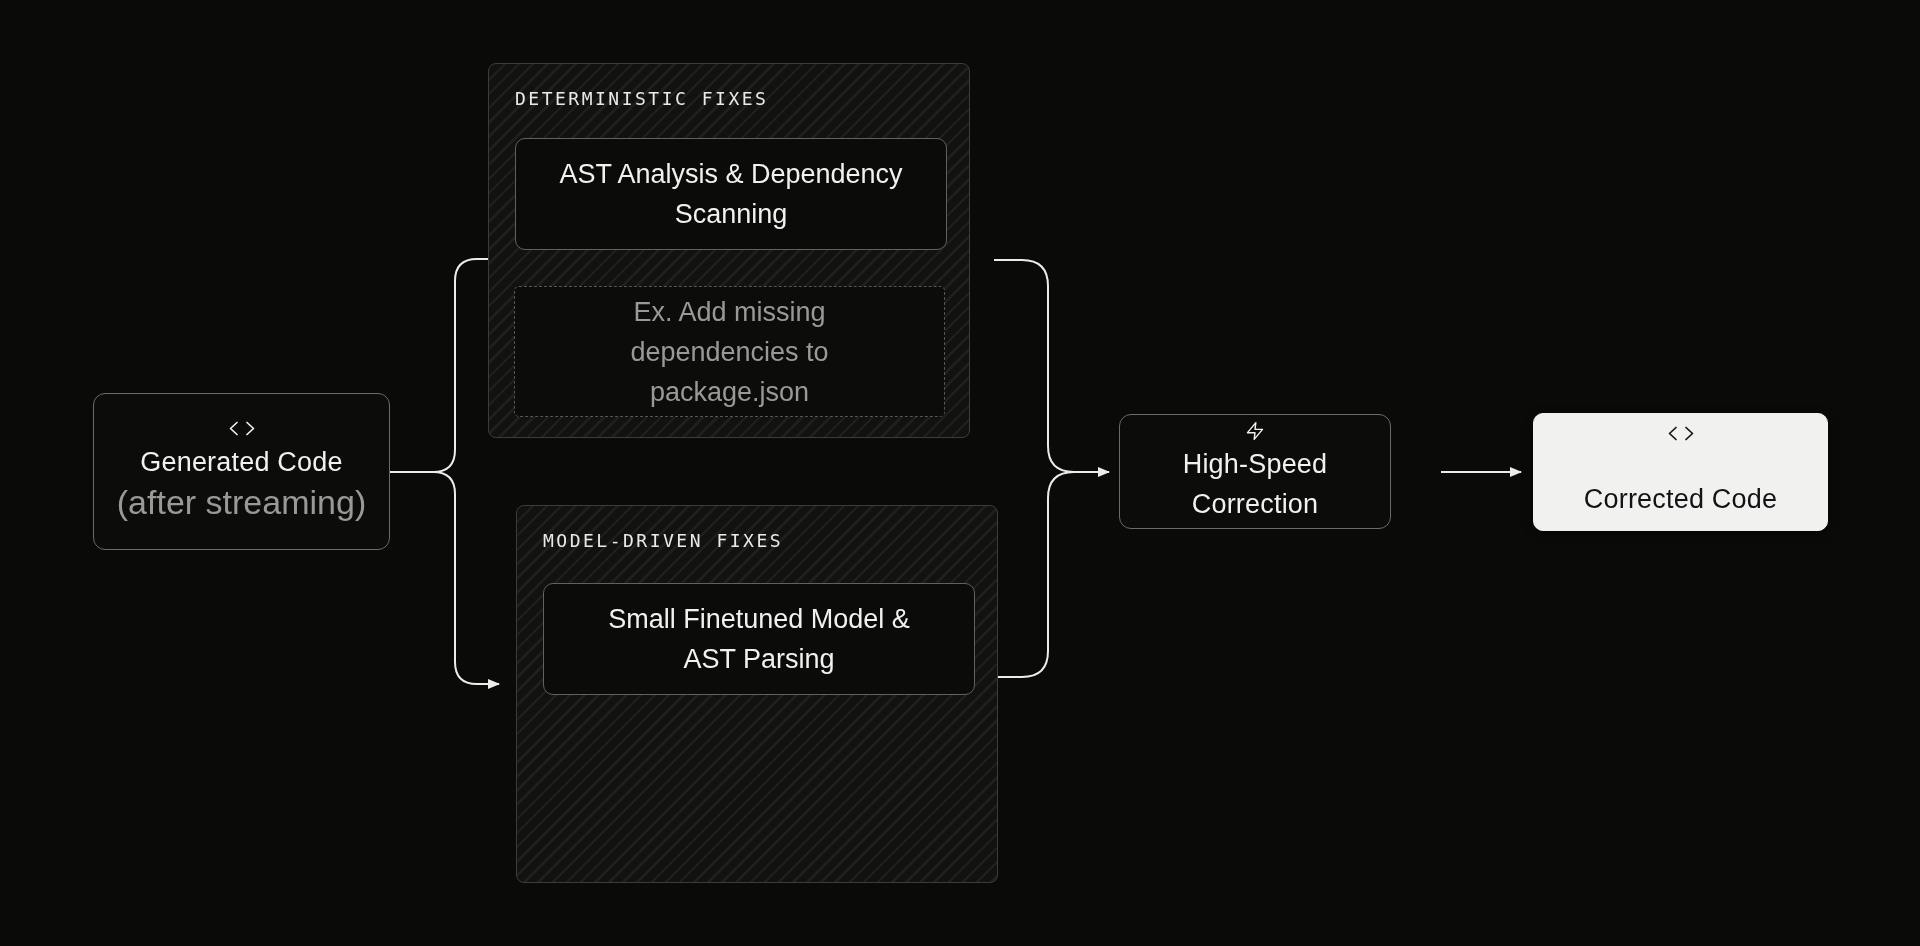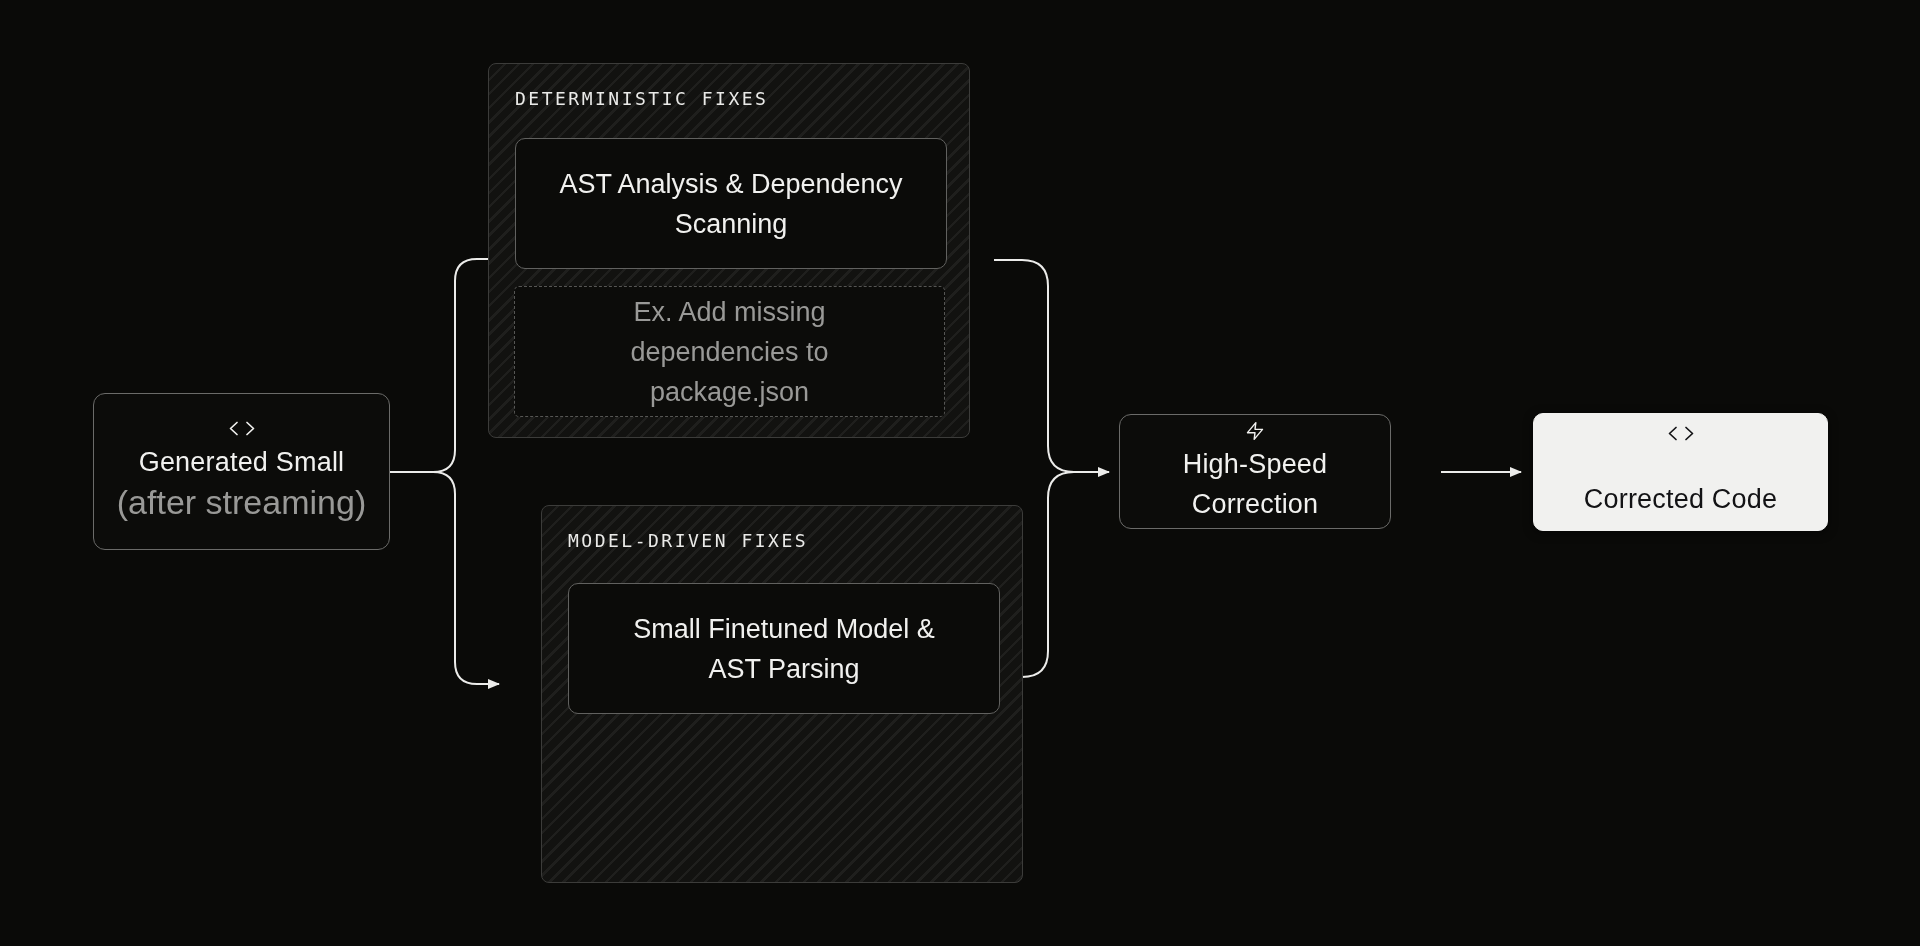--- a/index.html
+++ b/index.html
@@ -82,21 +82,21 @@
     font-family: "DejaVu Sans Mono", monospace;
     font-size: 18px;
     letter-spacing: 2.5px;
     color: #eaeae8;
     white-space: nowrap;
   }
   .step-box {
     position: absolute;
     left: 26px;
     width: 432px;
-    height: 131px;
+    height: 112px;
     box-sizing: border-box;
     background: #0b0b09;
     border: 1.5px solid #61615f;
     border-radius: 10px;
     display: flex;
     align-items: center;
     justify-content: center;
     text-align: center;
     color: #f1f1ef;
     font-size: 27px;
@@ -120,21 +120,21 @@
     font-size: 27px;
     line-height: 40px;
     padding: 0 34px;
   }
 
   
   #generated-code  { left: 93px;  top: 393px; width: 297px; height: 157px; }
   #det-panel       { left: 488px; top: 63px;  width: 482px; height: 375px; }
   #det-step        { top: 74px; }
   #det-example     { top: 222px; }
-  #model-panel     { left: 541px; top: 505px; width: 482px; height: 378px; padding-left: 23px; }
+  #model-panel     { left: 516px; top: 505px; width: 482px; height: 378px; padding-left: 23px; }
   #model-step      { top: 77px; }
   #model-example   { top: 227px; }
   #high-speed      { left: 1119px; top: 414px; width: 272px; height: 115px; }
   #corrected-code  { left: 1533px; top: 413px; width: 295px; height: 118px; }
 
   .icon-stroke { stroke: currentColor; fill: none; stroke-width: 1.7; stroke-linecap: round; stroke-linejoin: round; }
 </style>
 </head>
 <body>
 
@@ -156,21 +156,21 @@
     <path class="wire" d="M 994 677 L 1022 677 Q 1048 677 1048 651 L 1048 498 Q 1048 472 1074 472"></path>
 
     <path class="wire" d="M 1441 472 L 1521 472" marker-end="url(#arrowhead)"></path>
   </svg>
 
   <div class="node dark-node" id="generated-code">
     <svg class="node-icon" width="28" height="15" viewBox="0 0 28 15">
       <polyline class="icon-stroke" points="9,1.5 2.5,7.5 9,13.5"></polyline>
       <polyline class="icon-stroke" points="19,1.5 25.5,7.5 19,13.5"></polyline>
     </svg>
-    <div class="node-title">Generated Small</div>
+    <div class="node-title">Generated Code</div>
     <div class="node-subtitle">(after streaming)</div>
   </div>
 
   <div class="panel" id="det-panel">
     <div class="panel-title">DETERMINISTIC FIXES</div>
     <div class="step-box" id="det-step">AST Analysis &amp; Dependency Scanning</div>
     <div class="example-box" id="det-example">Ex. Add missing dependencies to package.json</div>
   </div>
 
   <div class="panel" id="model-panel">

